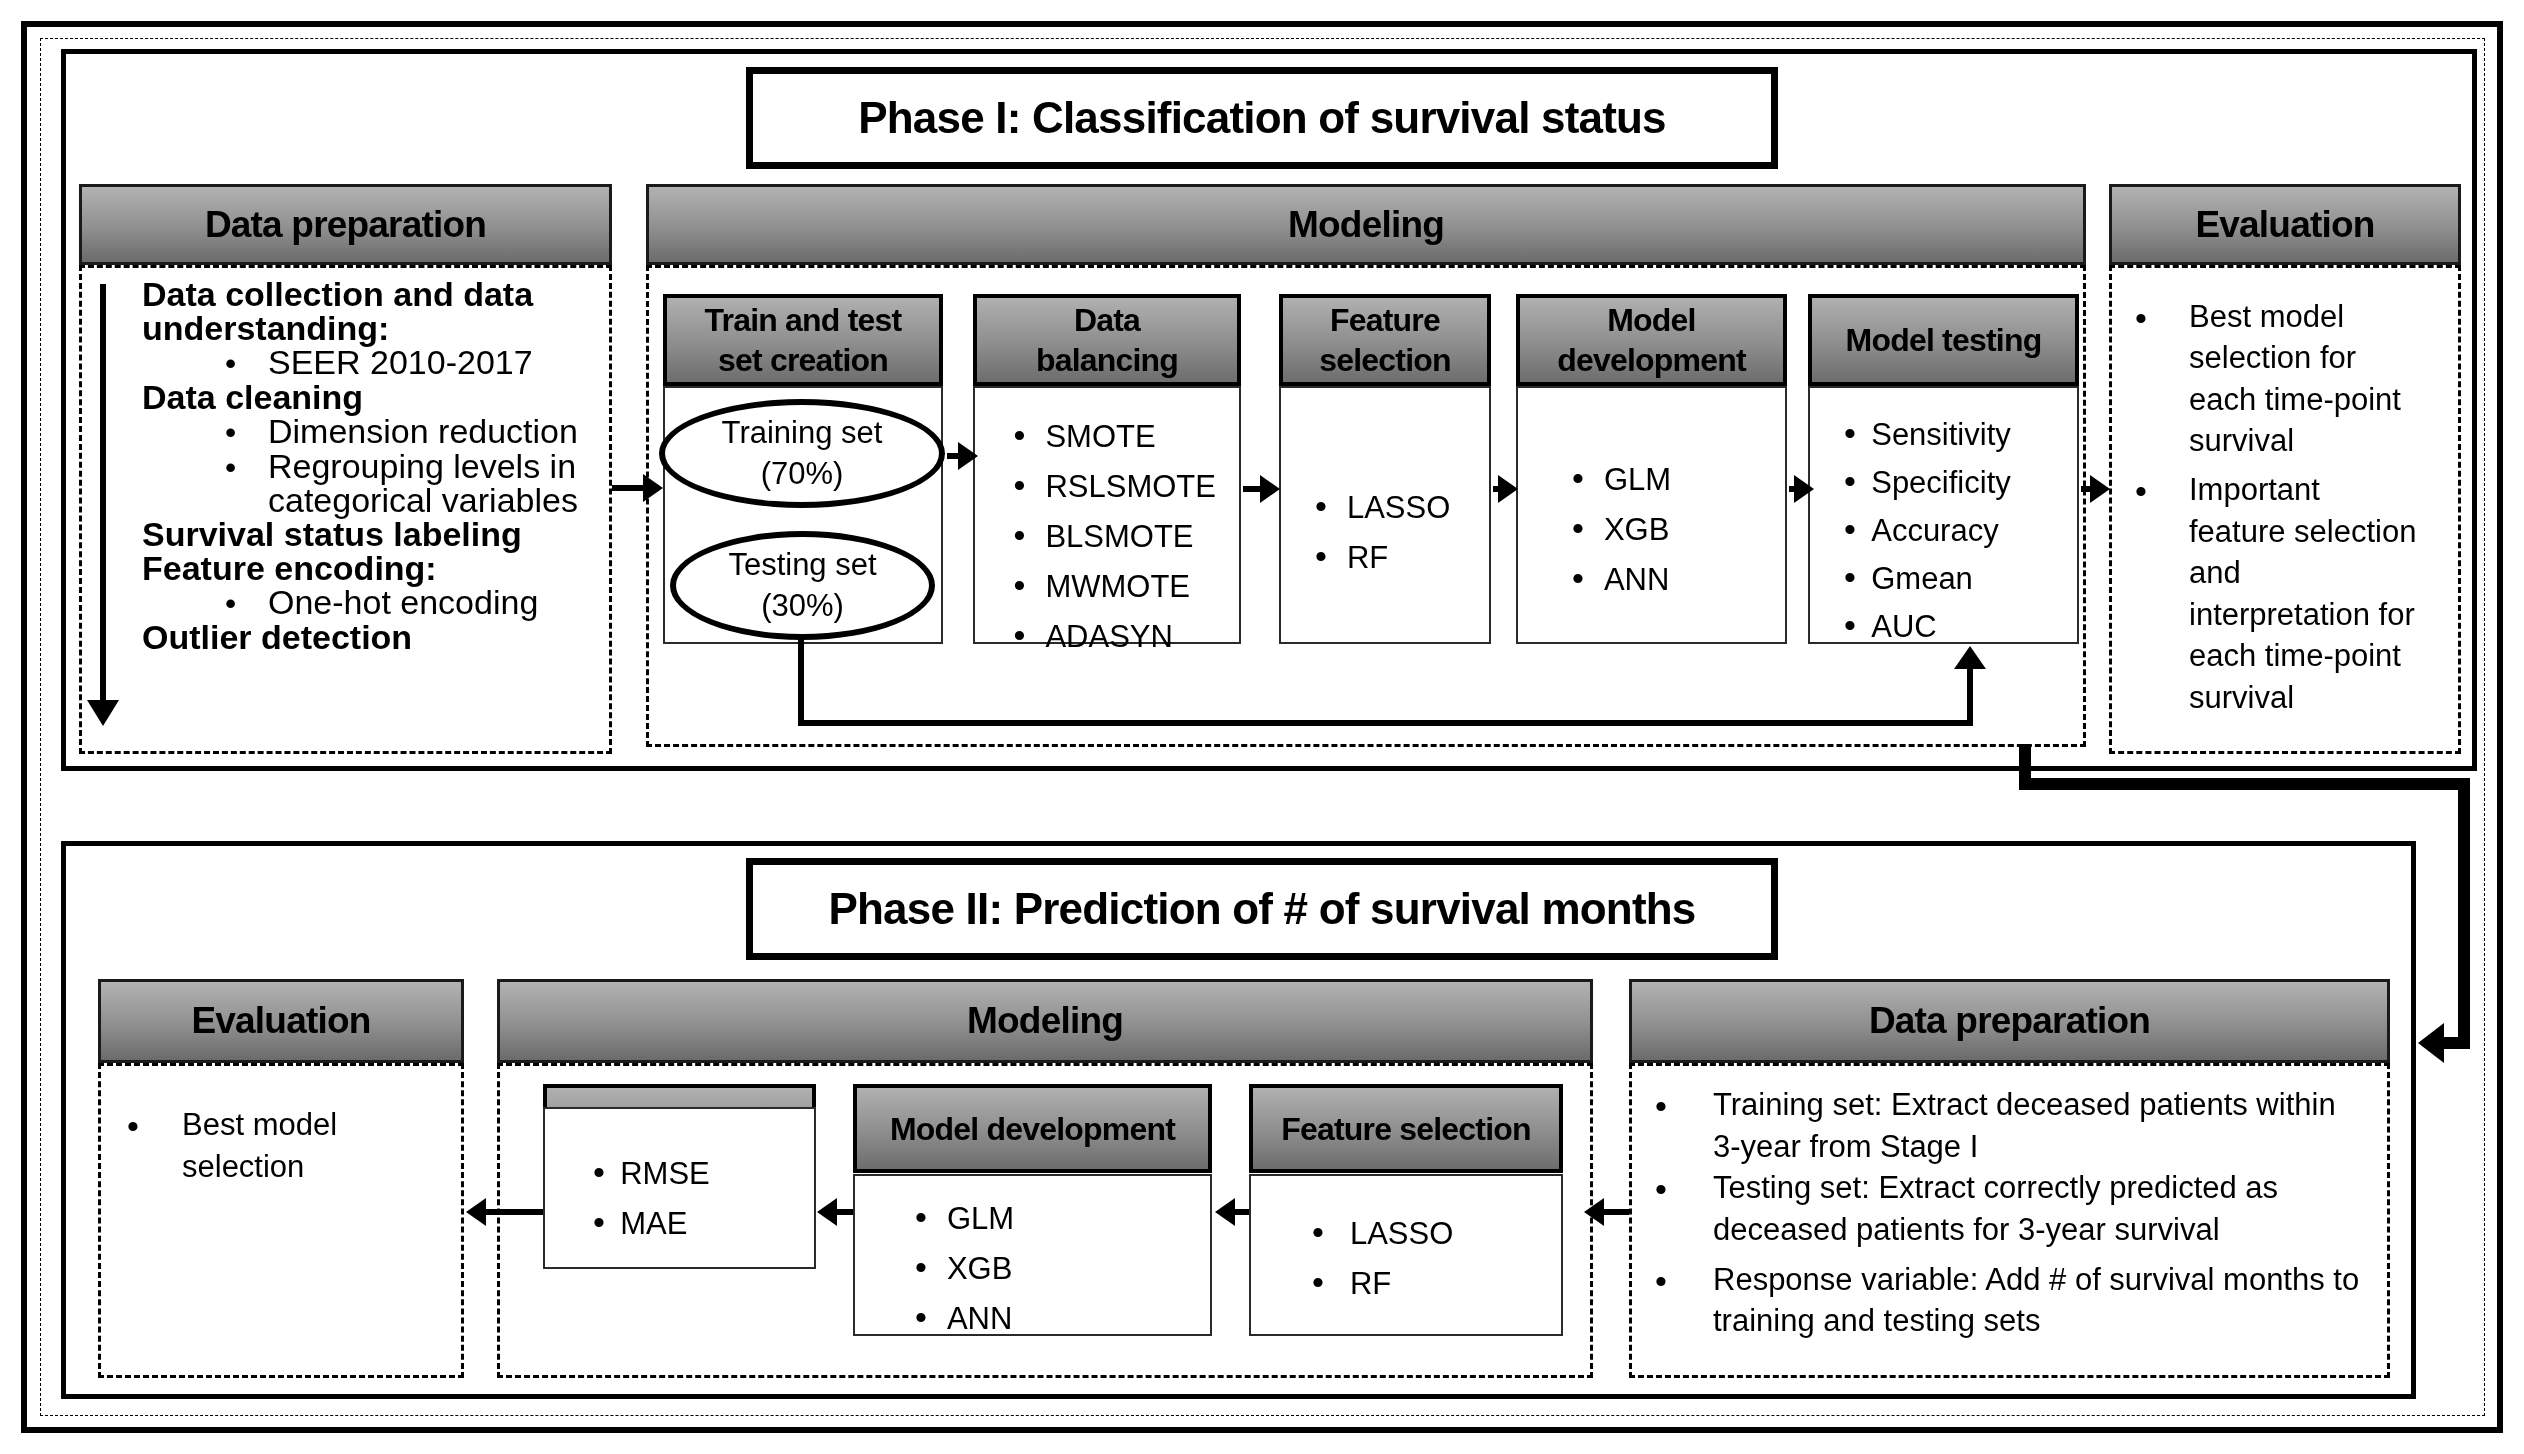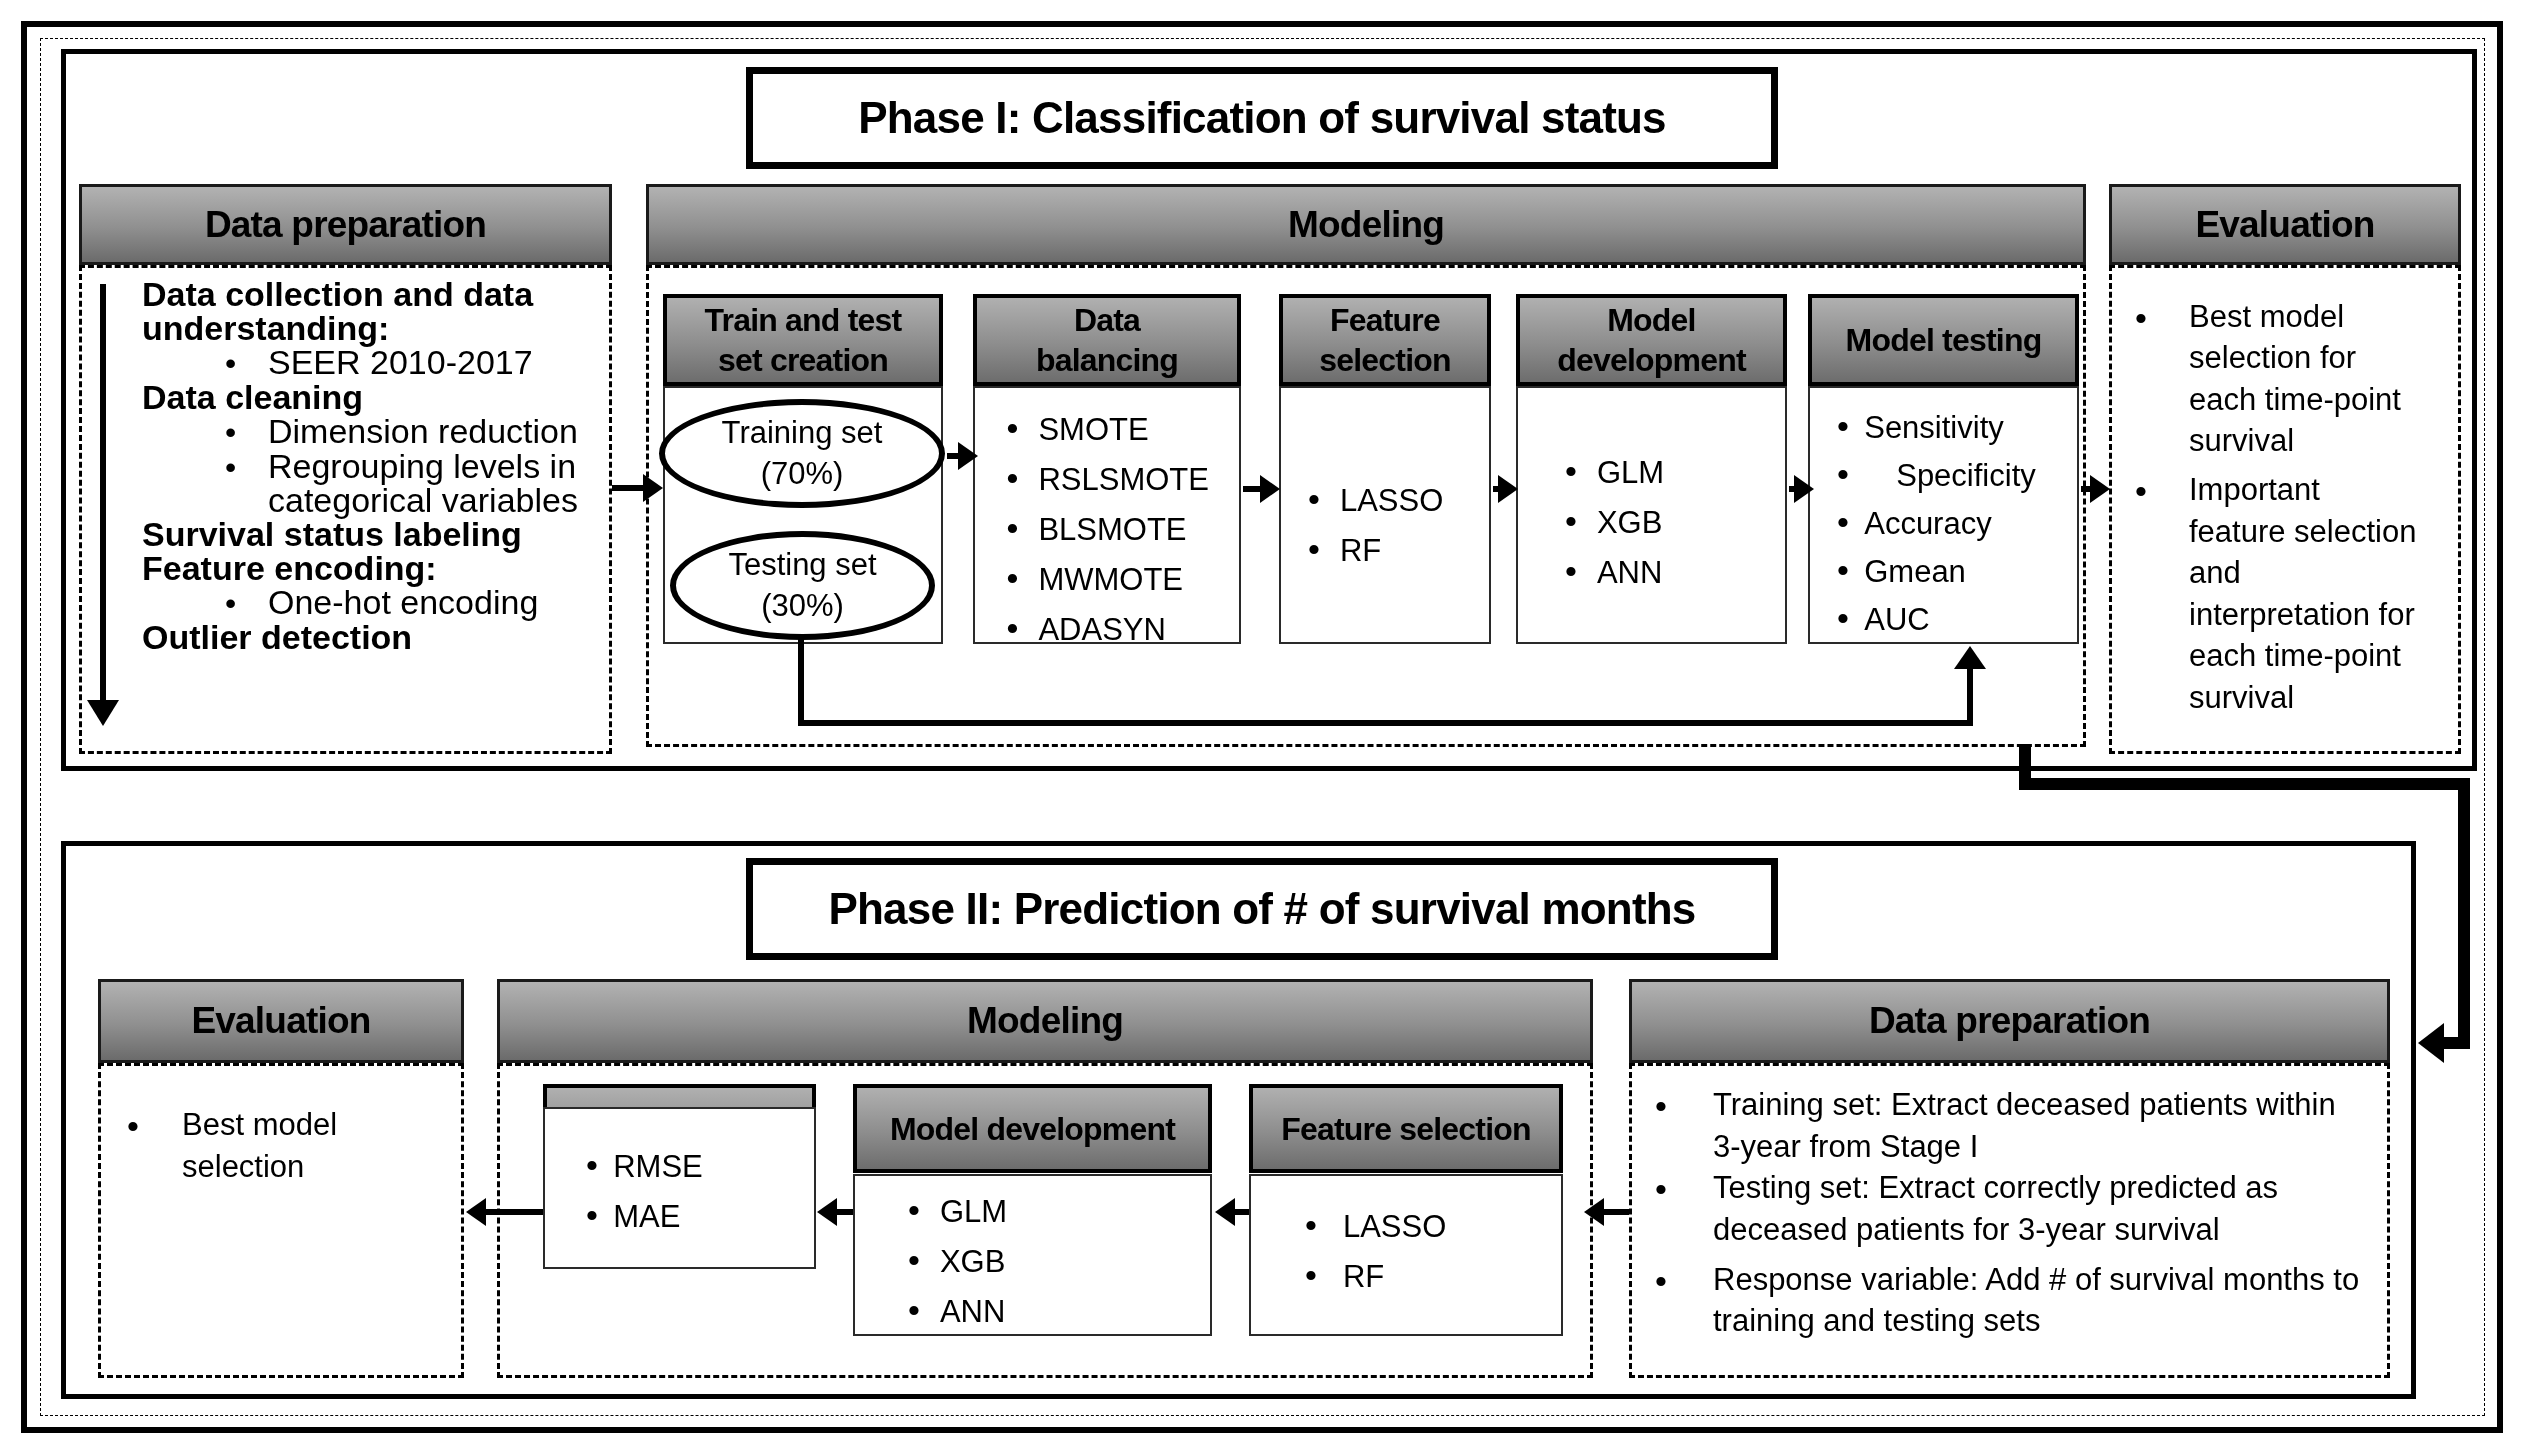--- a/index.html
+++ b/index.html
@@ -24,21 +24,21 @@
   .subhdr{background:linear-gradient(180deg,#b0b0b0 0%,#8d8d8d 55%,#6d6d6d 100%);
        border:4.6px solid #000;display:flex;align-items:center;justify-content:center;text-align:center;}
   .subhdr-text{font-size:32px;font-weight:bold;letter-spacing:-0.8px;line-height:1.25;}
   .wrap-narrow{display:inline-block;}
 
   
   .content-box{border:2.3px solid #2a2a2a;background:#fff;}
   .dashed-box{border:3.1px dashed #000;background:#fff;}
 
   
-  .blist{list-style:none;margin:4px;padding:0;}
+  .blist{list-style:none;margin:11px;padding:0;}
   .blist li{display:flex;align-items:baseline;font-size:31px;line-height:49px;}
   .blist li .dot::before{content:"\2022";font-size:34px;}
   .blist li .dot{margin-right:20px;}
 
   
   .brow{display:flex;align-items:flex-start;font-size:31px;line-height:1.34;margin-bottom:7.6px;}
   .brow .dot::before{content:"\2022";font-size:34px;}
   .brow .dot{flex:0 0 auto;}
 
   
@@ -193,21 +193,21 @@
 
     <div class="abs subhdr" style="left:1808px;top:294px;width:271px;height:92px;">
       <span class="subhdr-text">Model testing</span>
     </div>
     <div class="abs content-box" style="left:1808px;top:386px;width:271px;height:258px;">
       <ul class="blist" style="padding:10.7px 0 0 23px;">
         <li style="line-height:47px;">
             <span class="dot" style="margin-right:15.3px;"></span>
             <span>Sensitivity</span>
           </li>
-        <li style="line-height:47px;gap:32px;">
+        <li style="line-height:47px;">
             <span class="dot" style="margin-right:15.3px;"></span>
             <span>Specificity</span>
           </li>
         <li style="line-height:47px;">
             <span class="dot" style="margin-right:15.3px;"></span>
             <span>Accuracy</span>
           </li>
         <li style="line-height:47px;">
             <span class="dot" style="margin-right:15.3px;"></span>
             <span>Gmean</span>

